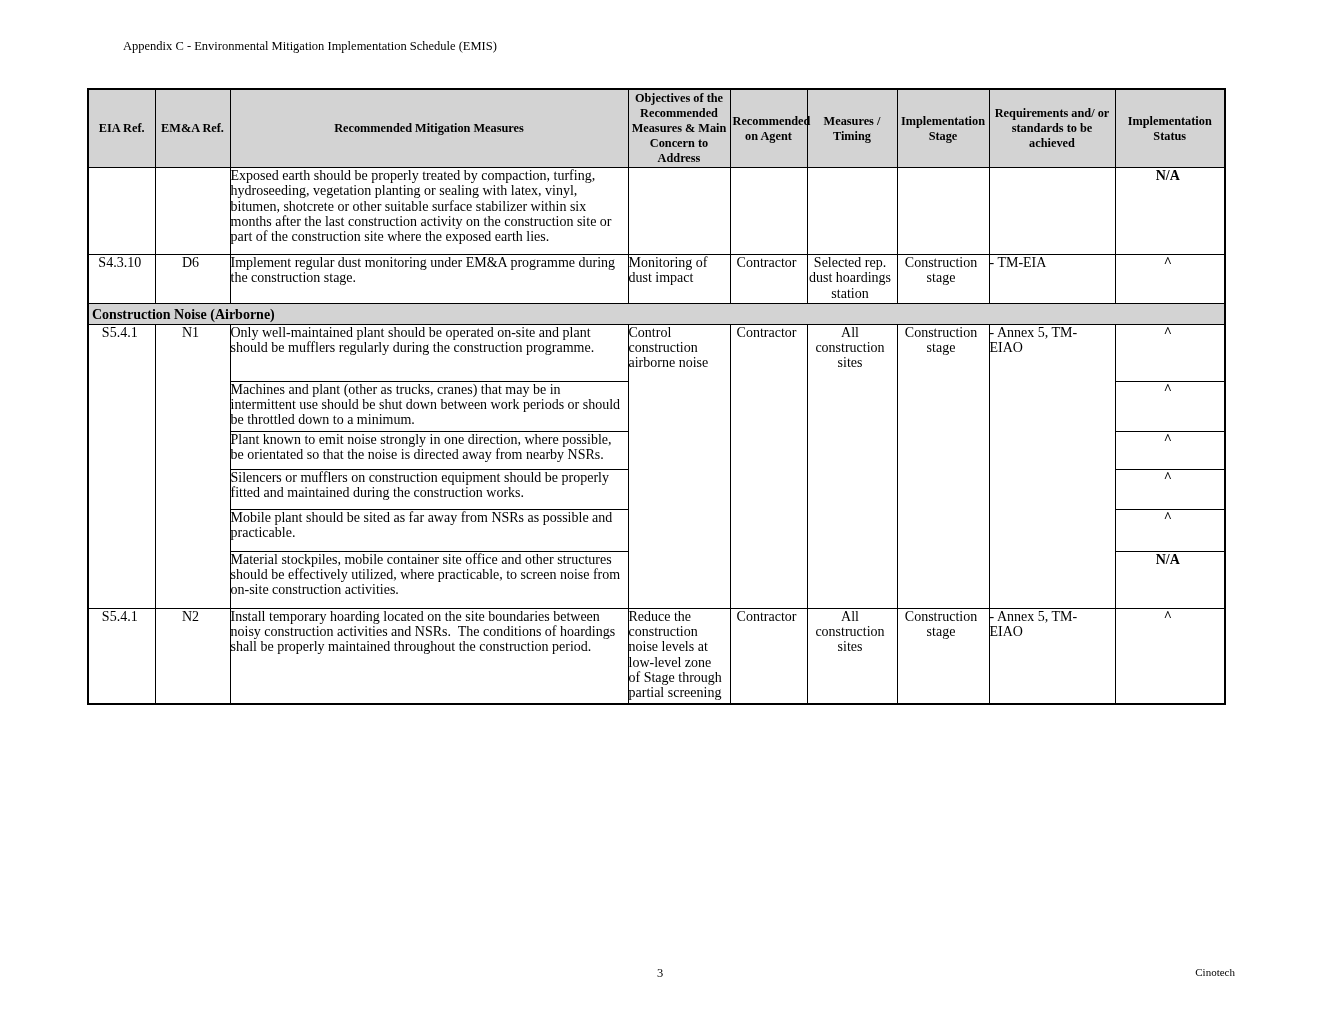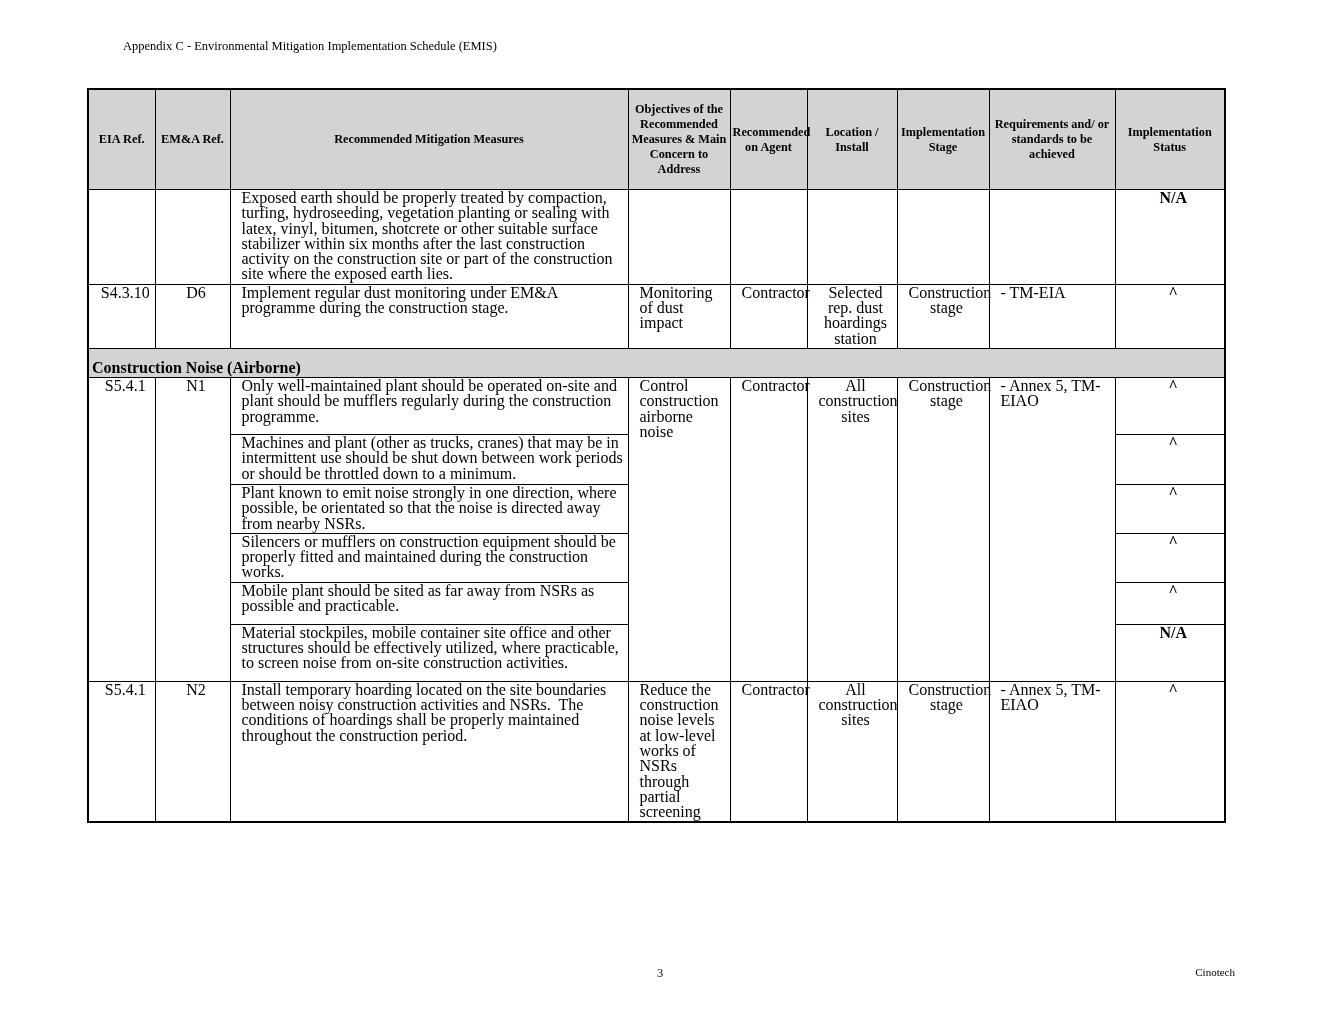--- a/index.html
+++ b/index.html
@@ -28,36 +28,36 @@
     overflow: visible;
     white-space: pre-wrap;
   }
   table.emis th {
     background: #d3d3d3;
     font-weight: bold;
     font-size: 12.3px;
     line-height: 15px;
     text-align: center;
     vertical-align: middle;
-    padding: 12px 2px;
+    padding: 1px 2px;
   }
   table.emis td {
-    font-size: 16px;
+    font-size: 14px;
     line-height: 15.3px;
-    padding: 0 4px 2px 11px;
+    padding: 0 4px 2px 0;
   }
   td.c { text-align: center; padding: 0 2px 2px 2px; }
   td.req { padding-left: 5px; }
   td.status { text-align: center; font-size: 12.5px; font-weight: bold; }
   tr.section-row td {
     background: #d3d3d3;
     font-weight: bold;
-    font-size: 16px;
+    font-size: 14px;
     line-height: 14px;
-    padding: 12px 0 0 3px;
+    padding: 4px 0 0 3px;
     height: 16px;
     overflow: hidden;
   }
   tr.hdr     { height: 74px; }
   tr.h-r1    { height: 87px; }
   tr.h-r2    { height: 46px; margin-left: 8px; }
   tr.h-g1    { height: 57px; }
   tr.h-g2    { height: 50px; }
   tr.h-g3    { height: 38px; }
   tr.h-g4    { height: 40px; }
@@ -91,21 +91,21 @@
       <col style="width:110px">
   </colgroup>
 
   <tbody>
       <tr class="hdr">
     <th>EIA Ref.</th>
     <th>EM&amp;A Ref.</th>
     <th>Recommended Mitigation Measures</th>
     <th>Objectives of the Recommended Measures &amp; Main Concern to Address</th>
     <th>Recommended​on Agent</th>
-    <th>Location / Install</th>
+    <th>Measures / Timing</th>
     <th>Implementation Stage</th>
     <th>Requirements and/ or standards to be achieved</th>
     <th>Implementation Status</th>
   </tr>
 
   <tr class="h-r1">
     <td class="c"></td>
     <td class="c"></td>
     <td>Exposed earth should be properly treated by compaction, turfing, hydroseeding, vegetation planting or sealing with latex, vinyl, bitumen, shotcrete or other suitable surface stabilizer within six months after the last construction activity on the construction site or part of the construction site where the exposed earth lies.</td>
     <td></td>
@@ -161,21 +161,21 @@
   </tr>
   <tr class="h-g6">
     <td>Material stockpiles, mobile container site office and other structures should be effectively utilized, where practicable, to screen noise from on-site construction activities.</td>
     <td class="status">N/A</td>
   </tr>
 
   <tr class="h-n2">
     <td class="c">S5.4.1</td>
     <td class="c">N2</td>
     <td>Install temporary hoarding located on the site boundaries between noisy construction activities and NSRs.  The conditions of hoardings shall be properly maintained throughout the construction period.</td>
-    <td>Reduce the construction noise levels at low-level works of NSRs through partial screening</td>
+    <td>Reduce the construction noise levels at low-level zone of Stage through partial screening</td>
     <td class="c">Contractor</td>
     <td class="c">All construction sites</td>
     <td class="c">Construction stage</td>
     <td class="req">- Annex 5, TM-EIAO</td>
     <td class="status">^</td>
   </tr>
 </tbody>
   </table>
 
 <div class="footer-page">3</div>

